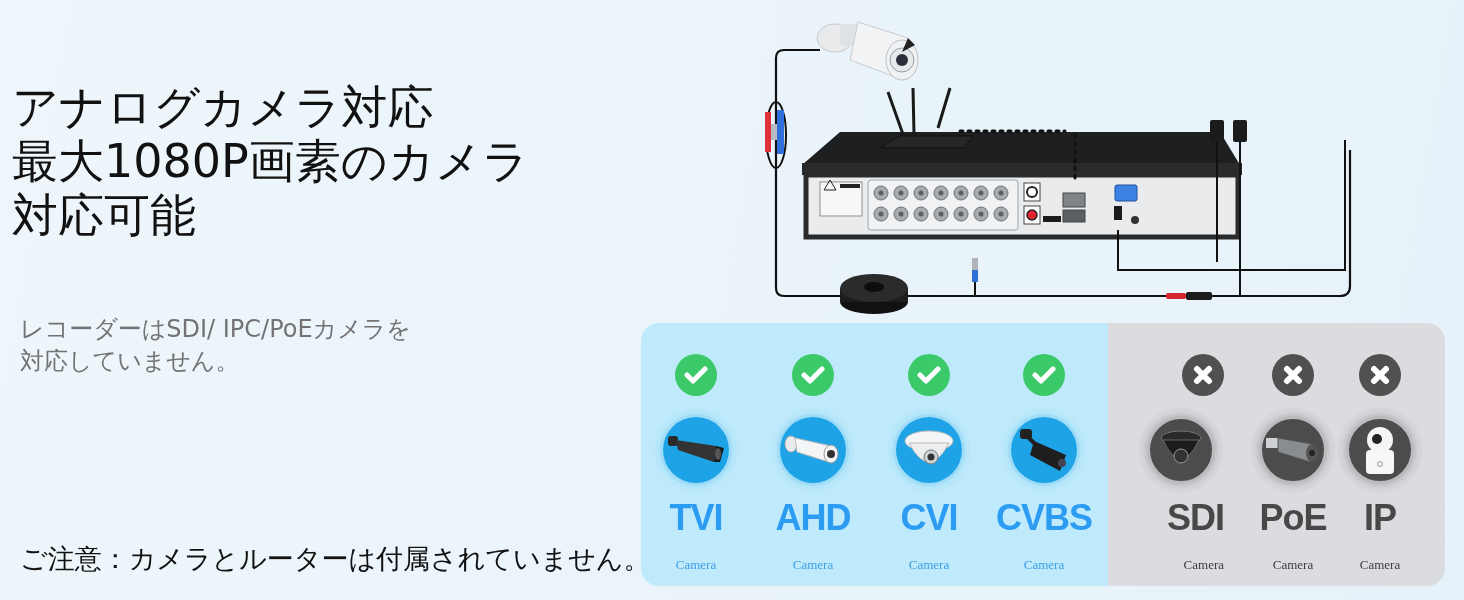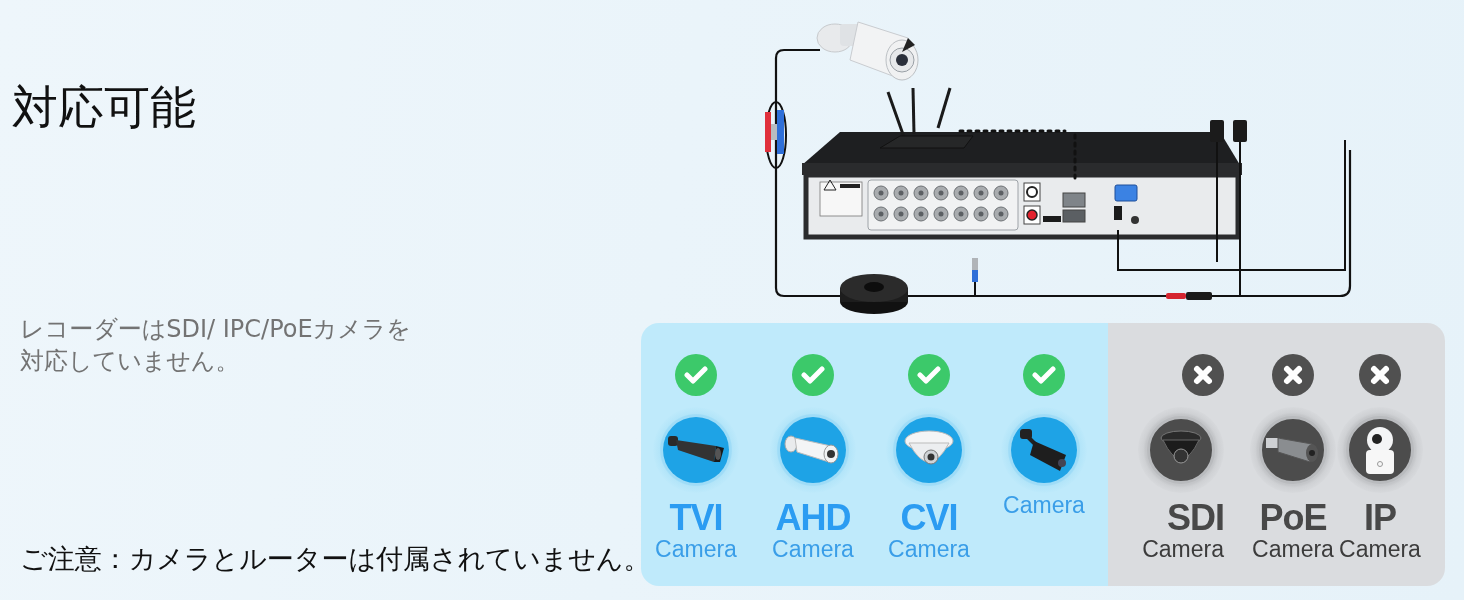--- a/index.html
+++ b/index.html
@@ -56,30 +56,32 @@
   }
   .disc.ok { background:#1ea3e6; }
   .disc.no { background:#4c4c4c; border:3px solid #b9bbbe; width:62px; height:62px; }
   .cam-type {
     margin-top:6px; font-family:"Liberation Sans", sans-serif; font-weight:bold;
     font-size:36px; line-height:38px; letter-spacing:-1px;
   }
   .cam-type.ok { color:#2b9cf2; }
   .cam-type.no { color:#484848; }
   .cam-sub {
-    margin-top:2px; font-family:Liberation Sans, sans-serif;
-    font-size:23px; line-height:20px;
+    margin-top:18px; font-family:Liberation Serif, serif;
+    font-size:13px; line-height:20px;
   }
   .cam-sub.ok { color:#3a9ee8; }
   .cam-sub.no { color:#3c3c3c; }
 </style>
 </head>
 <body>
 
 <div class="headline">
+  <div>アナログカメラ対応</div>
+  <div>最大1080P画素のカメラ</div>
   <div>対応可能</div>
 </div>
 
 <div class="subnote">
   <div>レコーダーはSDI/ IPC/PoEカメラを</div>
   <div>対応していません。</div>
 </div>
 
 <div class="footnote">ご注意：カメラとルーターは付属されていません。</div>
 
@@ -269,20 +271,21 @@
     <div class="ring ok">
       <div class="disc ok">
         <svg width="56" height="50" viewBox="0 0 56 50">
             <rect x="4" y="4" width="12" height="10" rx="3" fill="#222"></rect>
             <line x1="12" y1="12" x2="20" y2="20" stroke="#222" stroke-width="4"></line>
             <path d="M18,16 L50,30 L44,46 L14,30 Z" fill="#1e1e1e"></path>
             <circle cx="46" cy="38" r="4" fill="#445"></circle>
           </svg>
       </div>
     </div>
+    <div class="cam-type ok">CVBS</div>
     <div class="cam-sub ok">Camera</div>
   </div>
 </div>
 
 <div class="panel-unsupported">
   <div class="cam-col" style="left:6px;align-items:flex-end;">
     <div class="status no">
       <svg width="22" height="22" viewBox="0 0 22 22">
           <path d="M5,5 L17,17 M17,5 L5,17" stroke="#fff" stroke-width="6" stroke-linecap="round"></path>
         </svg>

